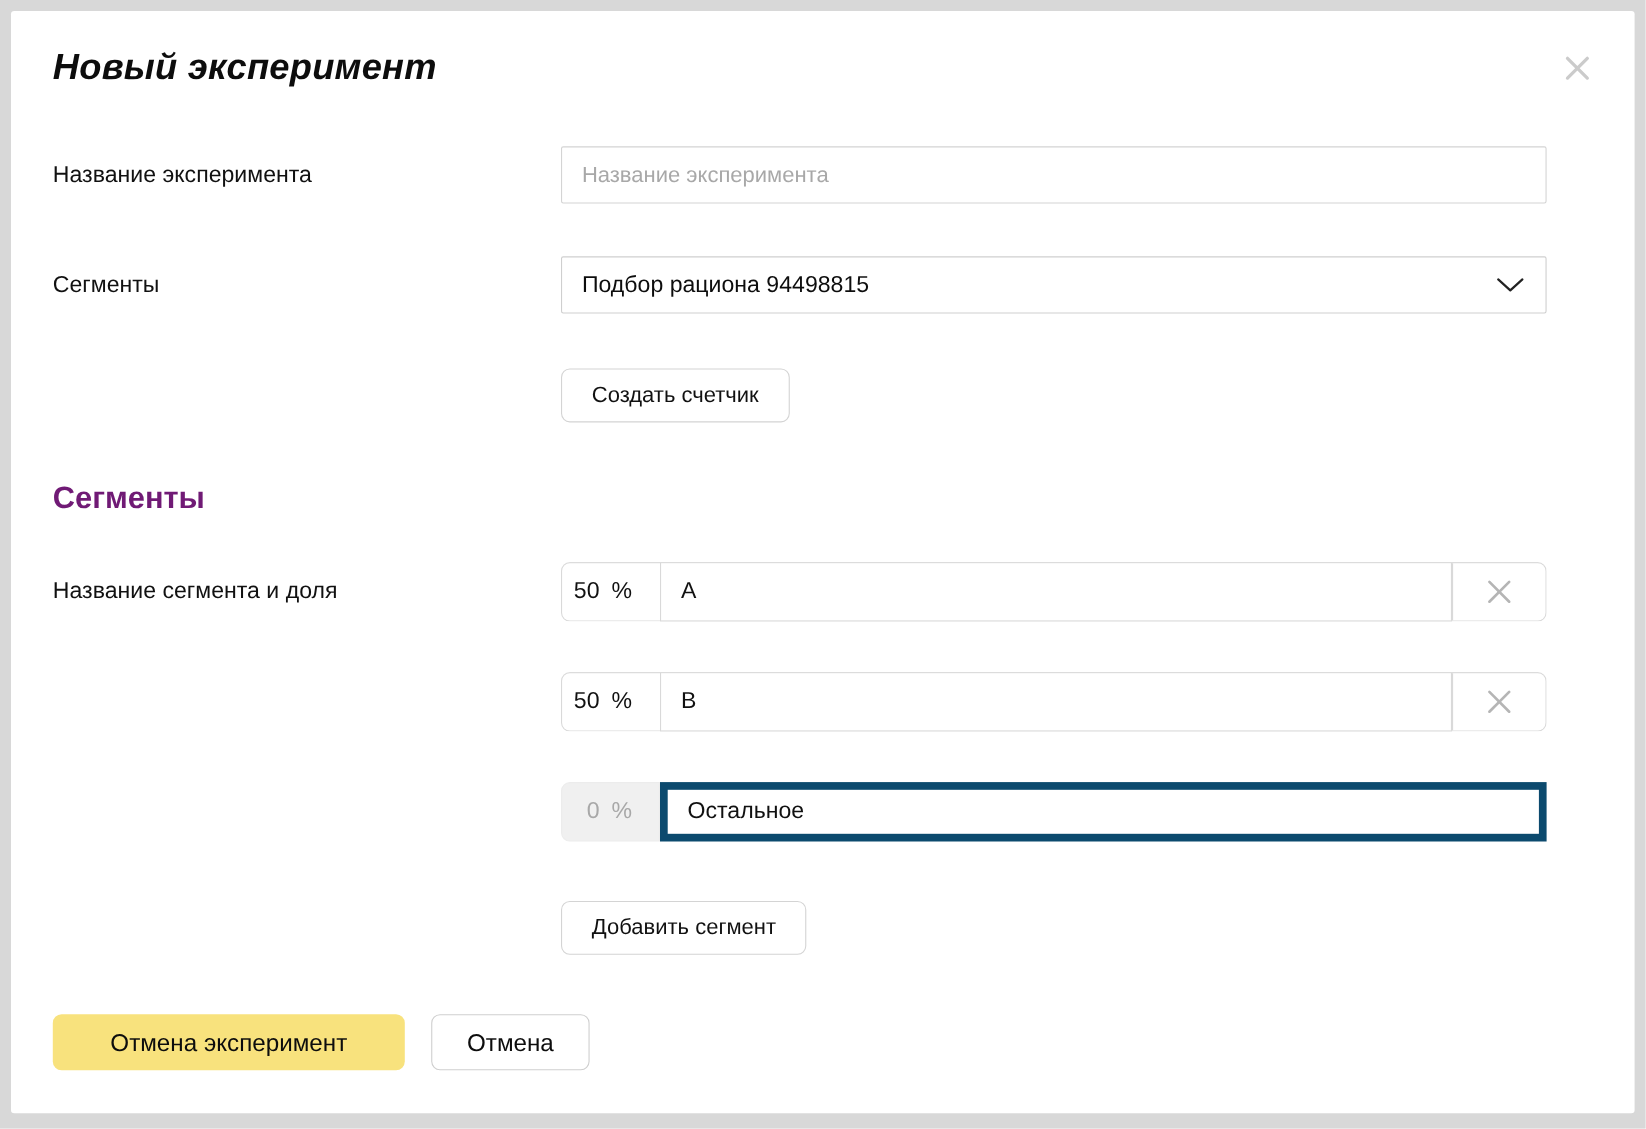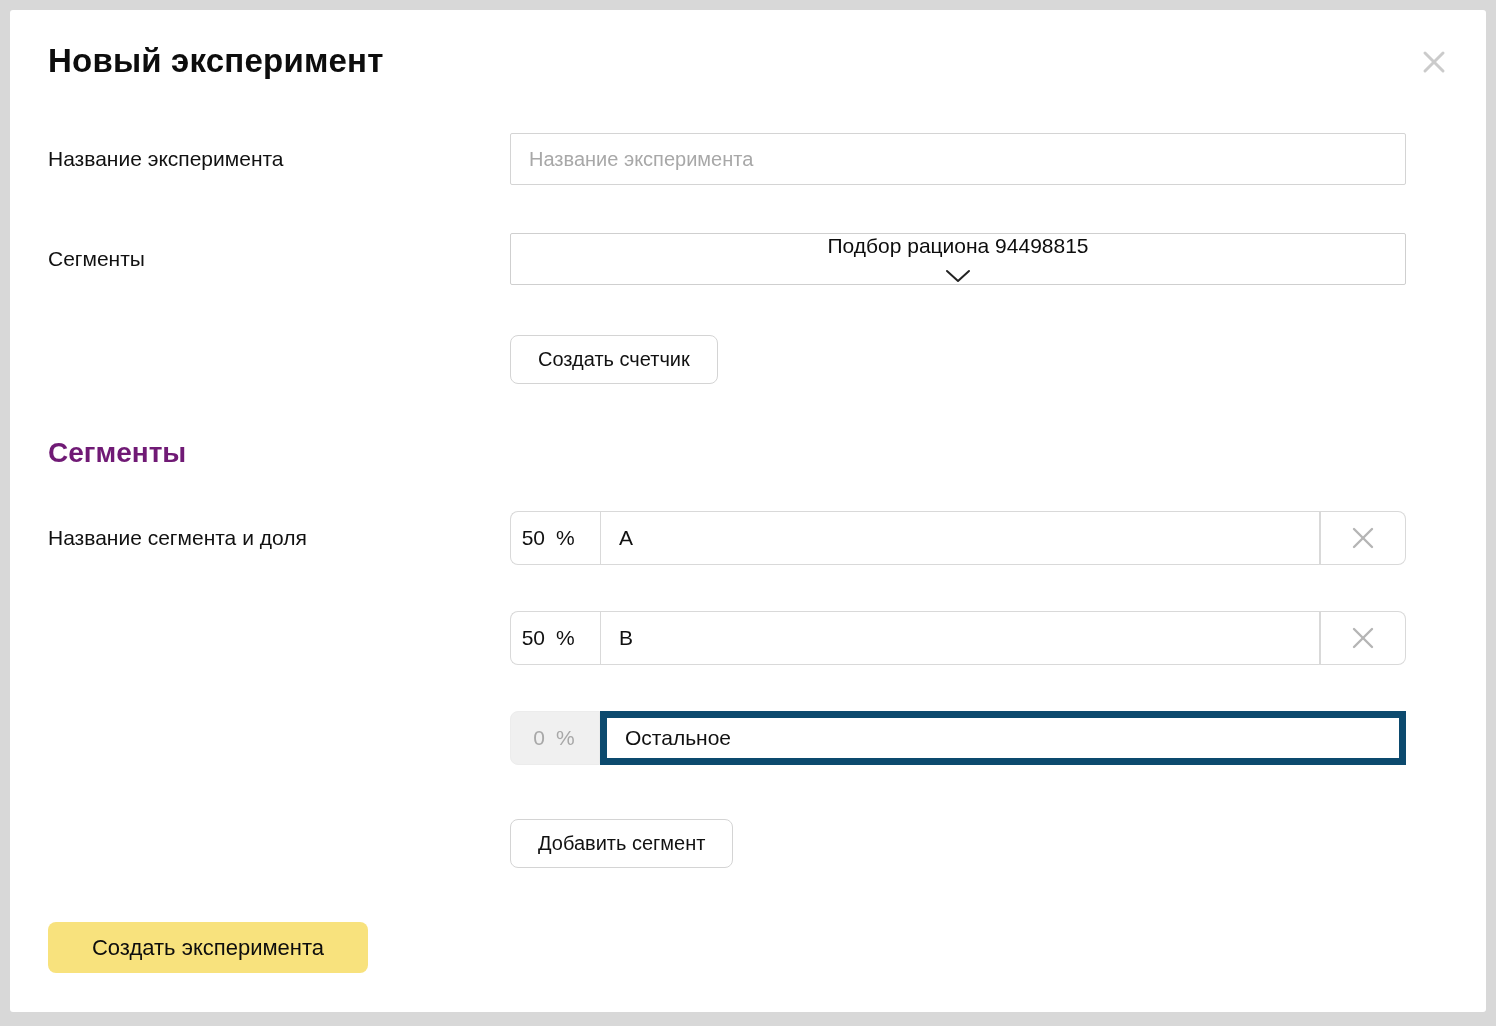--- a/index.html
+++ b/index.html
@@ -17,20 +17,21 @@
     background: #ffffff;
     border-radius: 3px;
   }
   .modal-title {
     position: absolute;
     left: 38px; top: 32px;
     font-size: 33px;
     font-weight: 700;
     letter-spacing: 0.2px;
     color: #0d0d0d;
+    font-style: italic;
   }
   .close-btn {
     position: absolute;
     top: 34px; right: 34px;
     width: 36px; height: 36px;
     background: none; border: none;
     cursor: pointer;
     display: flex; align-items: center; justify-content: center;
   }
   .field-label {
@@ -60,21 +61,20 @@
     left: 500px; right: 80px;
     height: 52px;
     border: 1px solid #cfcfcf;
     border-radius: 2px;
     background: #fff;
     display: flex; align-items: center;
     padding: 0 18px;
     font-size: 21px;
     color: #0d0d0d;
     cursor: pointer;
-    flex-direction: column;
   }
   .select .select-value { flex: 1; }
   .btn-secondary {
     position: absolute;
     left: 500px;
     height: 49px;
     background: #fff;
     border: 1px solid #d4d4d4;
     border-radius: 8px;
     font-family: "Liberation Sans", sans-serif;
@@ -251,15 +251,16 @@
       <input class="share-input" type="text" disabled="" value="0" style="">
       <span class="share-unit">%</span>
     </div>
     <div class="name-cell">
       <input class="name-input" type="text" value="Остальное" style="">
     </div>
   </div>
 
   <button class="btn-secondary" style="top:809px;">Добавить сегмент</button>
 
-  <button class="footer-btn btn-create" style="top:912px;">Создать эксперимента</button>
+  <button class="footer-btn btn-create" style="top:912px;">Отмена эксперимент</button>
+  <button class="footer-btn btn-cancel" style="top:912px;">Отмена</button>
 
 </div>
 
 </body></html>

